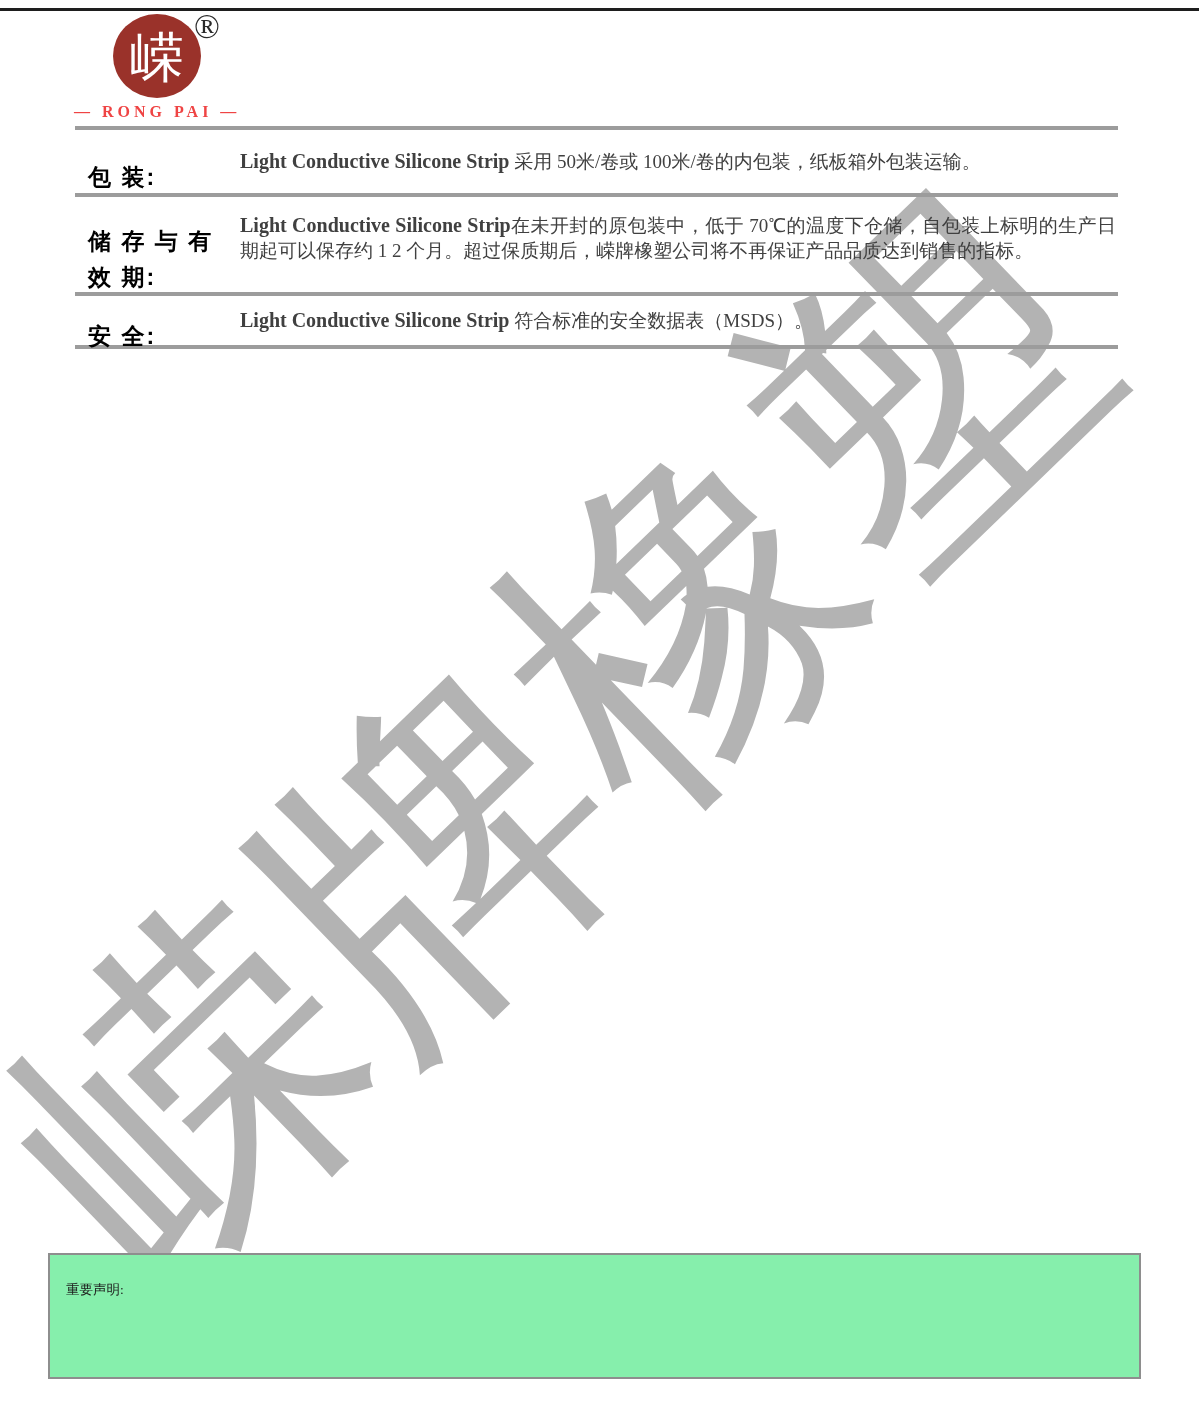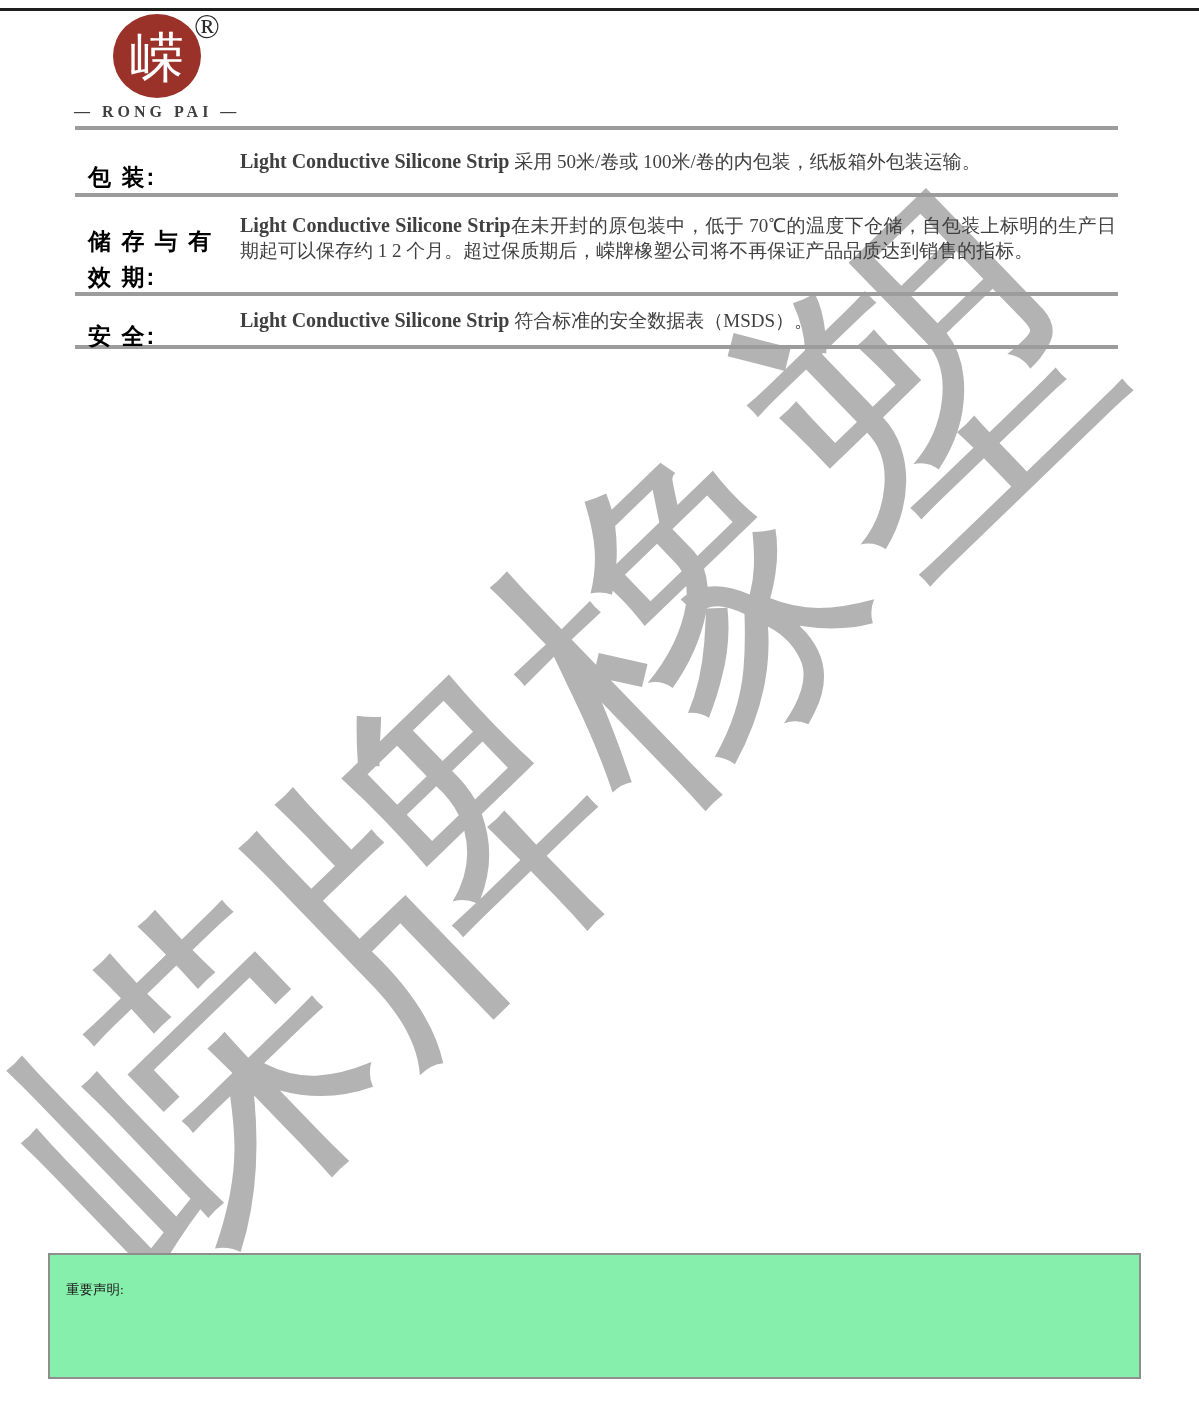--- a/index.html
+++ b/index.html
@@ -45,21 +45,21 @@
   }
   .reg-mark {
     position: absolute; left: 194px; top: 8px;
     font-size: 34px; color: #2a2a2a;
     font-family: "Liberation Serif", serif;
     z-index: 4;
   }
   .brand-line {
     position: absolute; left: 74px; top: 103px;
     font-size: 16px; font-weight: bold;
-    letter-spacing: 4px; color: #404040;
+    letter-spacing: 4px; color: #ef4444;
     font-family: "Liberation Serif", serif;
     white-space: nowrap;
     z-index: 3;
   }
 
   
   .rule {
     position: absolute; left: 75px;
     width: 1043px; height: 4px;
     background: #9c9c9c; z-index: 2;

